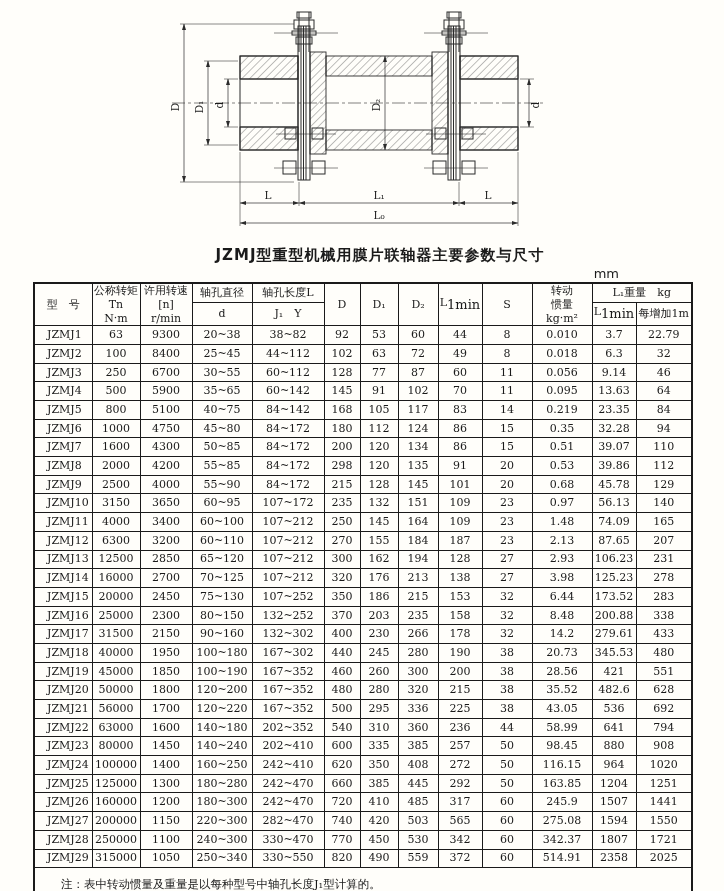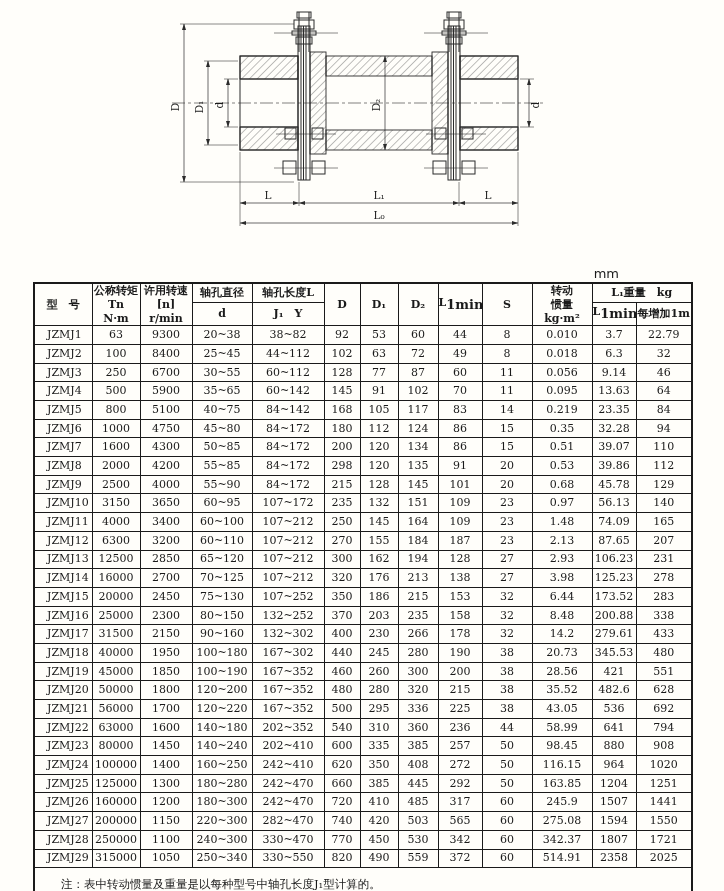--- a/index.html
+++ b/index.html
@@ -64,21 +64,21 @@
   }
   table.params th, table.params td {
     border: 1px solid #1a1a1a;
     padding: 0;
     text-align: center;
     vertical-align: middle;
     overflow: hidden;
     white-space: pre-line;
     line-height: 1.25;
   }
-  table.params thead th { font-weight: bold; font-size: 11px; }
+  table.params thead th { font-weight: normal; font-size: 11px; }
   table.params tbody td { height: 17.7px; font-size: 11px; }
   table.params tbody td.model { text-align: left; padding-left: 12px; }
   table.params sub { font-size: 13px; }
   table.params tfoot td {
     height: 32px;
     text-align: left;
     padding-left: 26px;
     font-size: 11.5px;
   }
 </style>
@@ -201,20 +201,21 @@
         <line class="dim" x1="72" y1="219" x2="350" y2="219" marker-start="url(#arr)" marker-end="url(#arr)"></line>
         <text x="100" y="195" text-anchor="middle">L</text>
         <text x="211" y="195" text-anchor="middle">L₁</text>
         <text x="320" y="195" text-anchor="middle">L</text>
         <text x="211" y="215" text-anchor="middle">L₀</text>
       </g>
     </svg>
   </div>
 
   <div class="title-row">
+    <span class="doc-title">JZMJ型重型机械用膜片联轴器主要参数与尺寸</span>
     <span class="unit-label">mm</span>
   </div>
 
   <table class="params">
     <colgroup>
       <col style="width:58px">
         <col style="width:48px">
         <col style="width:52px">
       <col style="width:60px">
         <col style="width:72px">

